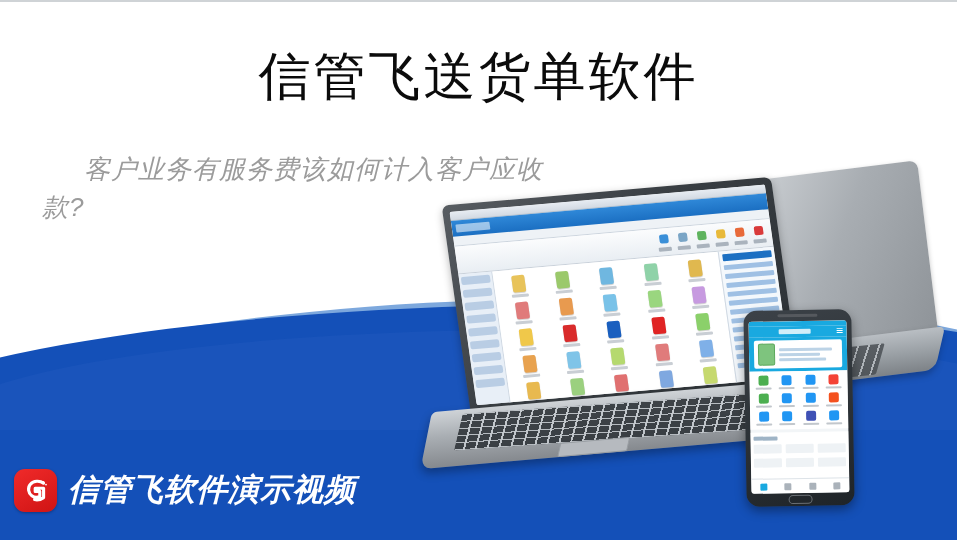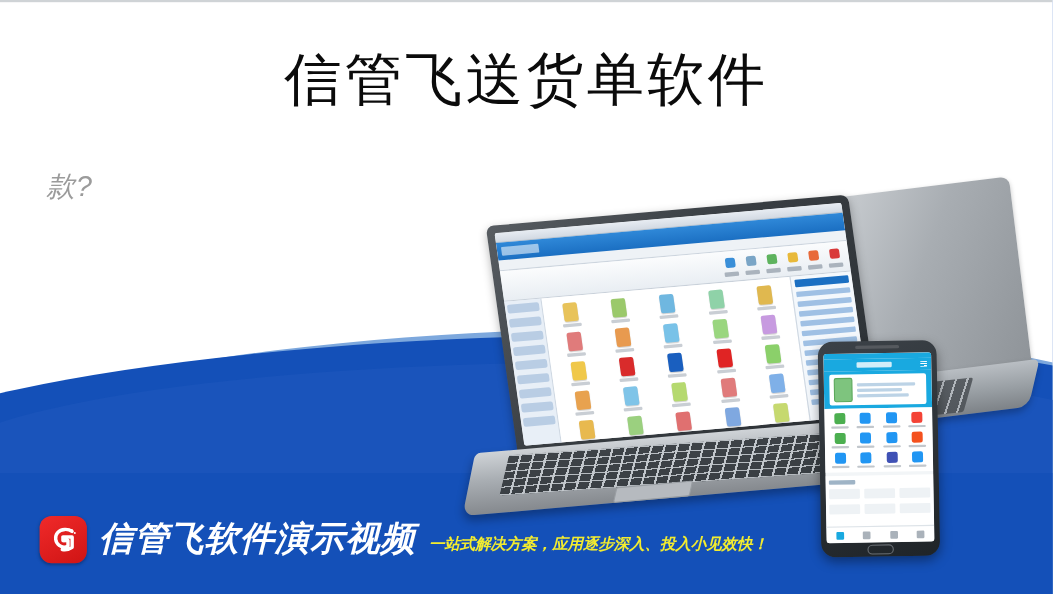--- a/index.html
+++ b/index.html
@@ -49,21 +49,21 @@
   }
   .bottom-fill {
     position:absolute; left:0; top:430px; width:957px; height:110px;
     background:#1450b8;
   }
 
   
   .title {
     position:absolute; left:0; top:46px; width:957px;
     text-align:center;
-    font-family:Liberation Mono, monospace;
+    font-family:Liberation Serif, serif;
     font-size:52px;
     line-height:62px;
     letter-spacing:3px;
     color:#0b0b0b;
     z-index:8;
   }
 
   
   .subtitle {
     position:absolute; left:42px; top:150px;
@@ -261,21 +261,21 @@
   .ps-nav{
     height:15px; background:#fff; border-top:1px solid #dde3e8;
     display:grid; grid-template-columns:repeat(4,1fr); align-items:center;
   }
   .ps-nav b{display:block;width:7px;height:7px;margin:0 auto;border-radius:1px;background:#19a9e0;}
 
   
   .banner {
     position:absolute; left:0; top:440px; width:957px; height:100px;
     z-index:12;
-    display:flex; align-items:center; padding-left:36px;
+    display:flex; align-items:center; padding-left:14px;
   }
   .logo {
     width:43px; height:43px;
     background:linear-gradient(150deg,#f02a2a,#cf1414);
     border-radius:11px;
     box-shadow:0 1px 3px rgba(0,0,0,.3);
     position:relative; flex:none;
     display:flex; align-items:center; justify-content:center;
   }
   .brand {
@@ -574,29 +574,29 @@
         </div>
       </div>
       <div class="phone-home"></div>
     </div>
 
   </div>
 
   <div class="title">信管飞送货单软件</div>
 
   <div class="subtitle">
+    <div><span class="indent"></span><span>客户业务有服务费该如何计入客户应收</span></div>
     <div>款?</div>
   </div>
 
   <div class="banner">
     <div class="logo">
       <svg width="30" height="30" viewBox="0 0 30 30" aria-hidden="true">
         <path d="M22.5 8.2 C19 5.4 12.5 5.6 9.4 9.2 C6.4 12.6 7.2 18.2 10.8 20.8 C13.2 22.6 16.4 22.8 18.8 21.4 L18.8 16.4 L14.2 16.4 L14.2 13.2 L22.6 13.2 L22.6 22.6 C22.6 22.6 18.2 25.6 13.6 24.6" fill="none" stroke="#ffffff" stroke-width="3.1" stroke-linecap="round" stroke-linejoin="round"></path>
         <path d="M13.0 12.0 L18.6 17.8 L14.0 18.0 Z" fill="#ffffff"></path>
         <circle cx="22.2" cy="7.4" r="1.5" fill="#ffffff"></circle>
         <circle cx="25.0" cy="9.6" r="0.9" fill="#ffffff"></circle>
       </svg>
     </div>
     <div class="brand">信管飞软件演示视频</div>
-    <div class="tagline">一站式解决方案，应用逐步深入、投入小见效快！</div>
   </div>
 
 </div>
 
 </body></html>

